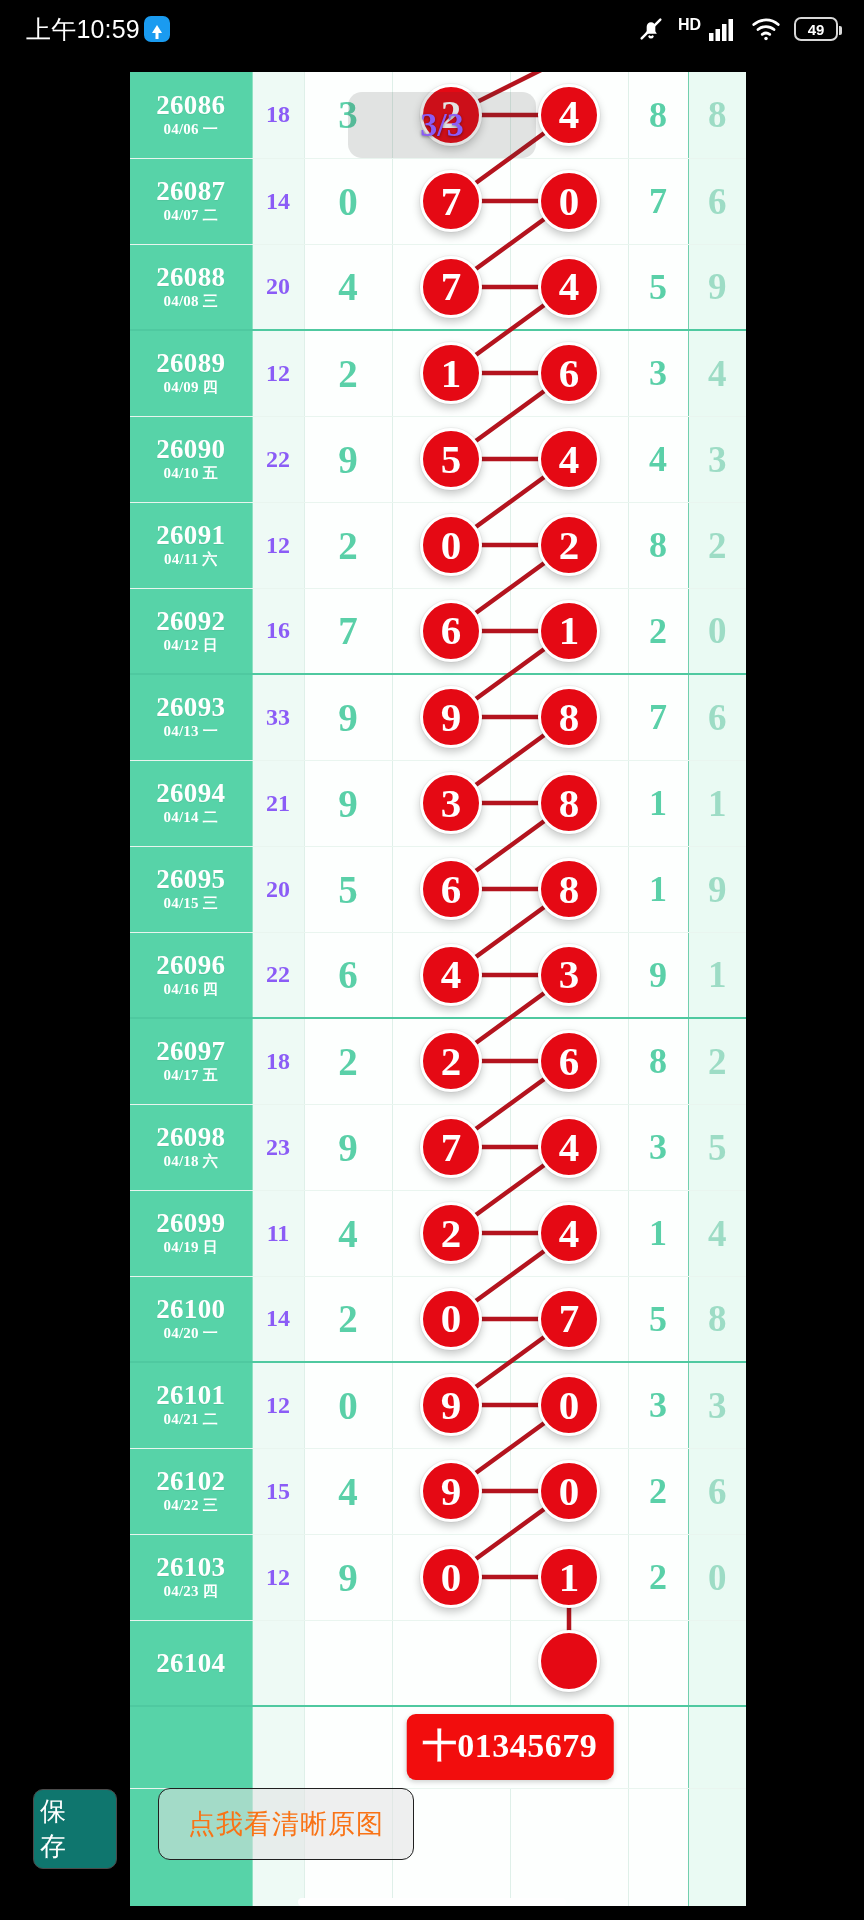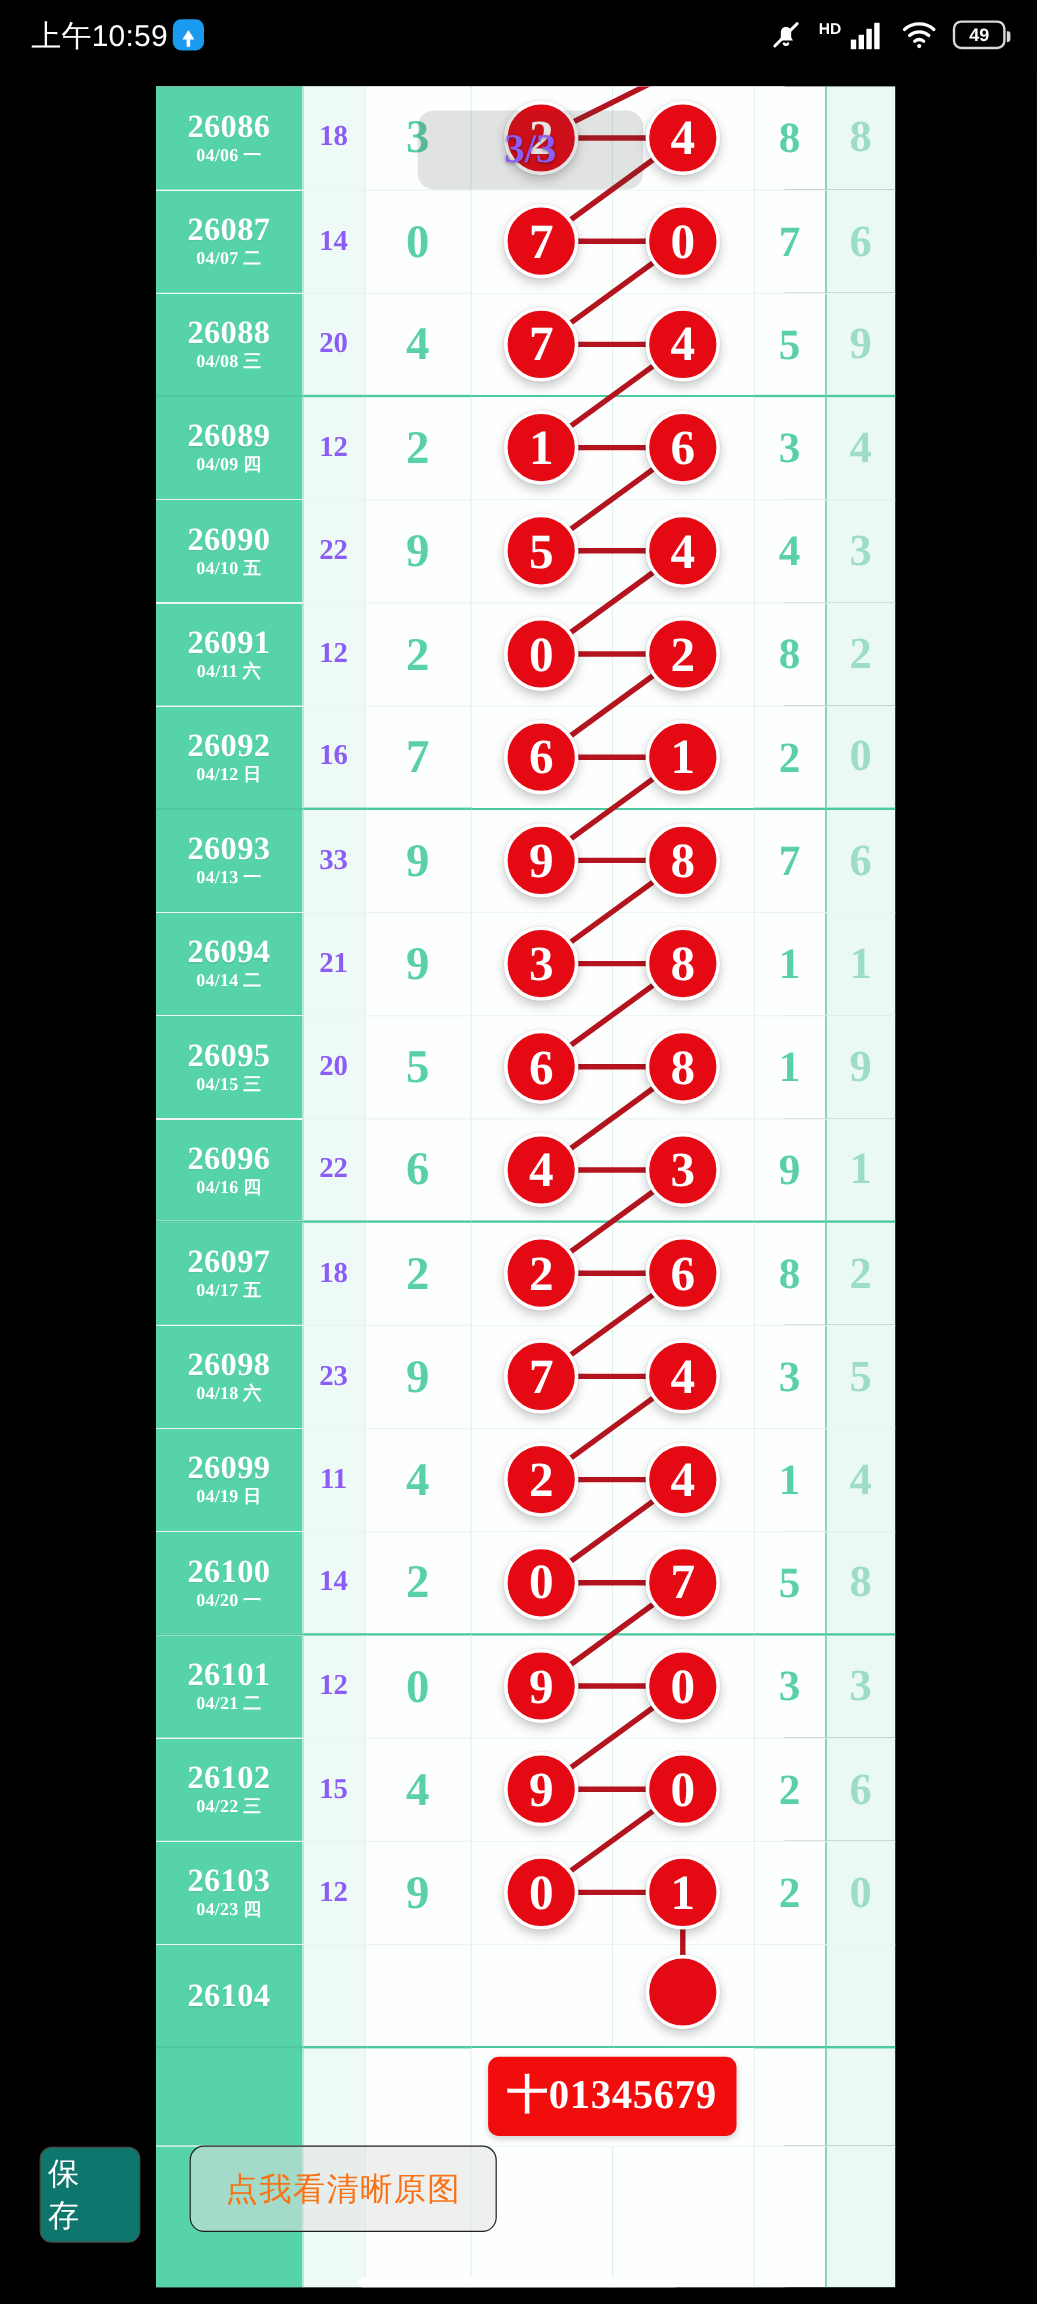--- a/index.html
+++ b/index.html
@@ -40,21 +40,21 @@
   }
   .sb-upload::before{
     content:""; position:absolute; left:50%; top:52%;
     transform:translateX(-50%);
     width:3px; height:9px; background:#fff;
   }
   .sb-right { display: flex; align-items: center; gap: 13px; }
   .sb-icon { display:flex; align-items:center; }
   .hd-badge{
     font-family:"Liberation Sans", sans-serif;
-    font-size:13px; font-weight:700; line-height:1;
+    font-size:16px; font-weight:700; line-height:1;
     margin-right:-6px; align-self:flex-start; margin-top:2px;
   }
   .batt {
     width: 44px; height: 24px;
     border: 2.2px solid #d8d8d8; border-radius: 7px;
     display:flex; align-items:center; justify-content:center;
     position: relative;
   }
   .batt::after{
     content:""; position:absolute; right:-6px; top:7px;

